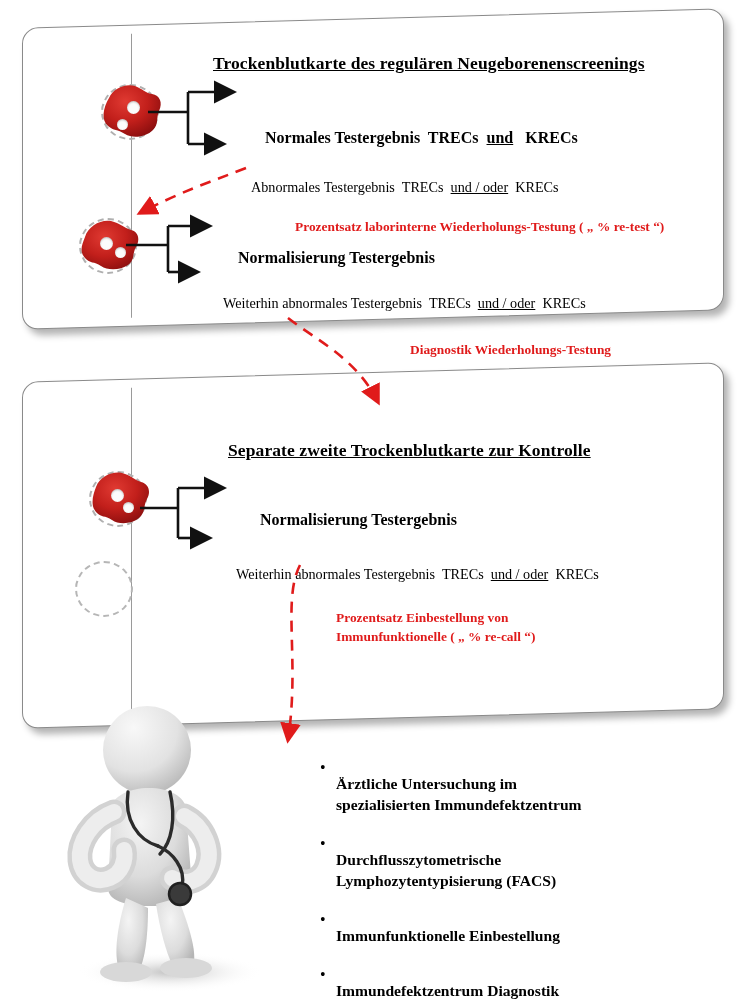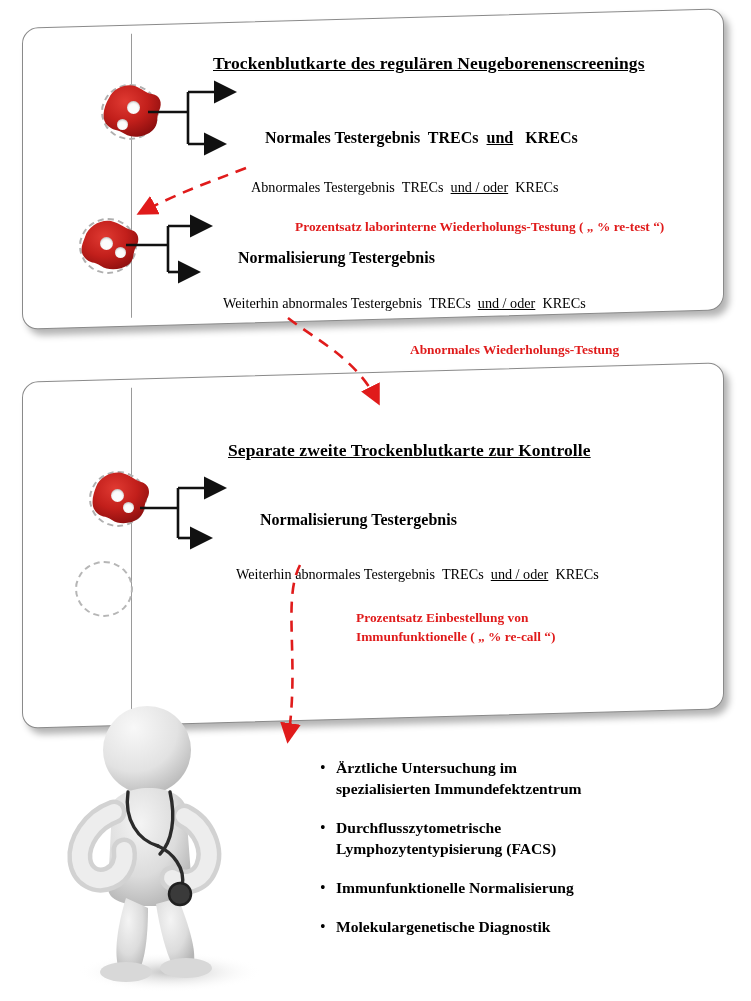--- a/index.html
+++ b/index.html
@@ -143,20 +143,21 @@
     width: 16px;
     flex: 0 0 16px;
     font-size: 16px;
     line-height: 21px;
     color: #000;
   }
   #bullets .btxt {
     font-weight: bold;
     font-size: 15.6px;
     line-height: 21px;
+    margin-top: 16px;
   }
 
   
   .ovl {
     position: absolute;
     left: 0;
     top: 0;
     width: 751px;
     height: 1001px;
     pointer-events: none;
@@ -269,24 +270,24 @@
       <div class="line-plain" style="left:213px; top:193px;">
         <span>Weiterhin abnormales Testergebnis</span>&nbsp;
         <span>TRECs</span>&nbsp;
         <span class="u">und / oder</span>&nbsp;
         <span>KRECs</span>
       </div>
     </div>
   </div>
 
   <div class="red" style="left:410px; top:340px;">
-    <div>Abnormales  Wiederholungs-Testung</div>
-  </div>
-
-  <div class="red" style="left:356px; top:608px;">
+    <div>Diagnostik  Wiederholungs-Testung</div>
+  </div>
+
+  <div class="red" style="left:336px; top:608px;">
     <div>Prozentsatz  Einbestellung von</div>
     <div>Immunfunktionelle  ( „ % re-call “)</div>
   </div>
 
   <svg class="ovl" viewBox="0 0 751 1001">
     <defs>
       <marker id="ahBlack" markerWidth="9" markerHeight="9" refX="7" refY="4.5" orient="auto">
         <path d="M0,0 L9,4.5 L0,9 Z" fill="#111"></path>
       </marker>
       <marker id="ahRed" markerWidth="8" markerHeight="8" refX="6.5" refY="4" orient="auto">
@@ -376,21 +377,21 @@
     <div class="bullet-row">
       <div class="dot">•</div>
       <div class="btxt">Ärztliche Untersuchung im<br>spezialisierten Immundefektzentrum</div>
     </div>
     <div class="bullet-row">
       <div class="dot">•</div>
       <div class="btxt">Durchflusszytometrische<br>Lymphozytentypisierung (FACS)</div>
     </div>
     <div class="bullet-row">
       <div class="dot">•</div>
-      <div class="btxt">Immunfunktionelle Normalisierung</div>
+      <div class="btxt">Immunfunktionelle Einbestellung</div>
     </div>
     <div class="bullet-row">
       <div class="dot">•</div>
-      <div class="btxt">Molekulargenetische Diagnostik</div>
+      <div class="btxt">Immundefektzentrum Diagnostik</div>
     </div>
   </div>
 
 </div>
 
 </body></html>

